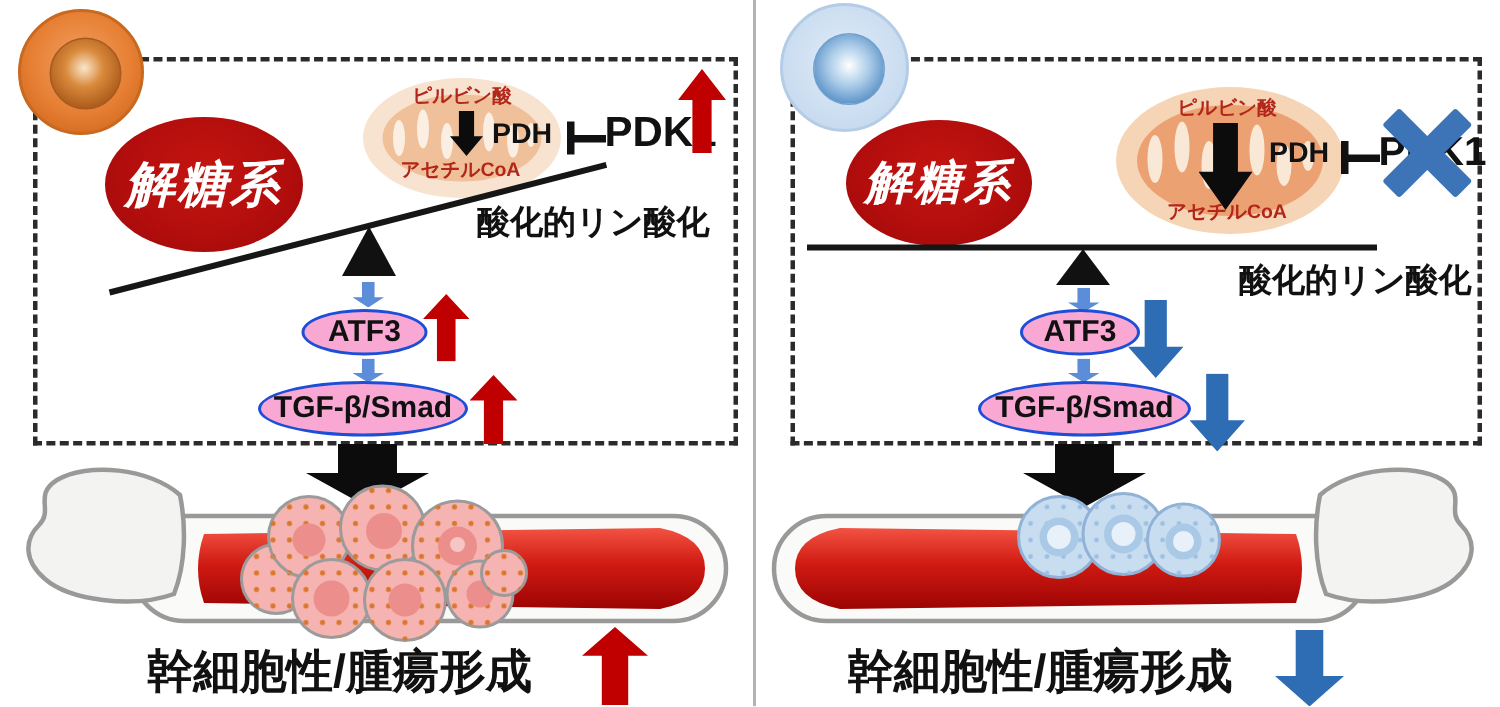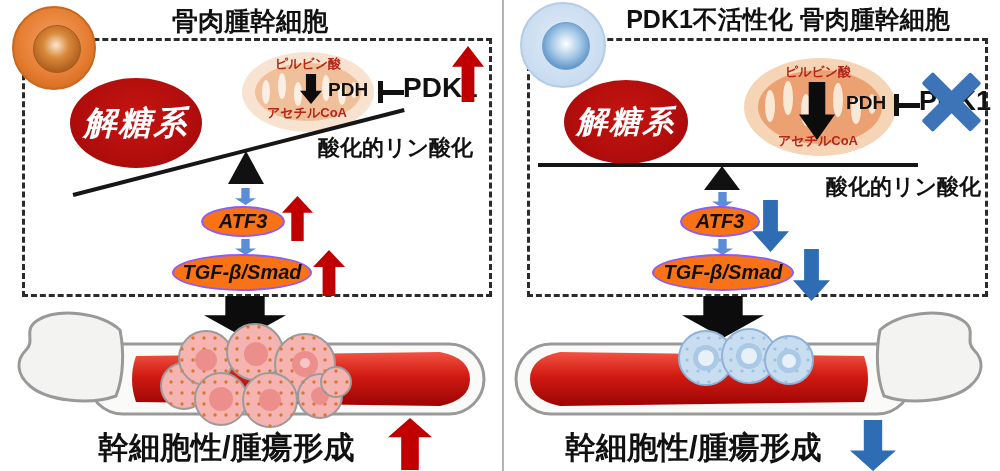--- a/index.html
+++ b/index.html
@@ -12,23 +12,23 @@
   .center{text-align:center;}
   .title{font-weight:bold;color:#111;white-space:nowrap;}
   .dashedbox{box-sizing:border-box;border:3px dashed #2b2b2b;background:transparent;}
   .divider{background:#b3b3b3;}
   .glyco{
     border-radius:50%;display:flex;align-items:center;justify-content:center;
     background:radial-gradient(ellipse at 50% 42%, #C41511 0%, #B30E0D 55%, #9D0808 100%);
     color:#fff;font-weight:bold;letter-spacing:2px;font-style:italic;
   }
   .node{
-    border-radius:50%;background:#f97316;border:2px solid #8b5cf6;
+    border-radius:50%;background:#f9a8d4;border:2px solid #1d4ed8;
     display:flex;align-items:center;justify-content:center;font-weight:bold;color:#111;
-    box-sizing:border-box;white-space:nowrap;font-style:italic;
+    box-sizing:border-box;white-space:nowrap;
   }
   .lbl-darkred{color:#B3261A;font-weight:bold;white-space:nowrap;}
   .arr-up{clip-path:polygon(50% 0%,100% 37%,70% 37%,70% 100%,30% 100%,30% 37%,0% 37%);}
   .arr-down{clip-path:polygon(30% 0%,70% 0%,70% 60%,100% 60%,50% 100%,0% 60%,30% 60%);}
   .arr-down-thick{clip-path:polygon(27% 0%,73% 0%,73% 56%,100% 56%,50% 100%,0% 56%,27% 56%);}
   .arr-block{clip-path:polygon(26% 0%,74% 0%,74% 46%,100% 46%,50% 100%,0% 46%,26% 46%);}
   .tri-up{clip-path:polygon(50% 0%,100% 100%,0% 100%);background:#111;}
   .red{background:#C00000;}
   .blue{background:#2E6DB4;}
   .lightblue{background:#5B8DD9;}
@@ -60,21 +60,20 @@
     border:1px solid #6FA0CE;
   }
 </style>
 </head>
 <body>
 
 <div id="canvas">
 
   <div class="abs divider" style="left:502px;top:0;width:2px;height:471px;"></div>
 
-  <div class="abs title center" style="left:130px;top:4px;width:240px;font-size:26px;">骨肉腫幹細胞</div>
 
   <div class="abs dashedbox" style="left:22px;top:38px;width:470px;height:259px;"></div>
 
   <div class="abs cell-orange" style="left:12px;top:6px;width:84px;height:84px;">
     <div class="nuc"></div>
   </div>
 
   <div class="abs glyco" style="left:70px;top:78px;width:132px;height:90px;font-size:33px;">解糖系</div>
 
   <svg class="abs" style="left:240px;top:50px;" width="136" height="84" viewBox="0 0 136 84">
@@ -166,21 +165,20 @@
       <g>
           <circle cx="324" cy="82" r="15" fill="#F5B3B1"></circle>
           <circle cx="324" cy="82" r="15" fill="url(#dotsL)" stroke="none"></circle>
         </g>
     </g>
   </svg>
 
   <div class="abs title" style="left:98px;top:427px;font-size:31px;">幹細胞性/腫瘍形成</div>
   <div class="abs arr-up red" style="left:388px;top:418px;width:44px;height:52px;"></div>
 
-  <div class="abs title center" style="left:588px;top:3px;width:400px;font-size:25px;">PDK1不活性化 骨肉腫幹細胞</div>
 
   <div class="abs dashedbox" style="left:527px;top:38px;width:461px;height:259px;"></div>
 
   <div class="abs cell-blue" style="left:520px;top:2px;width:86px;height:86px;">
     <div class="nuc"></div>
   </div>
 
   <div class="abs glyco" style="left:564px;top:80px;width:124px;height:84px;font-size:31px;">解糖系</div>
 
   <svg class="abs" style="left:742px;top:56px;" width="156" height="102" viewBox="0 0 156 102">

